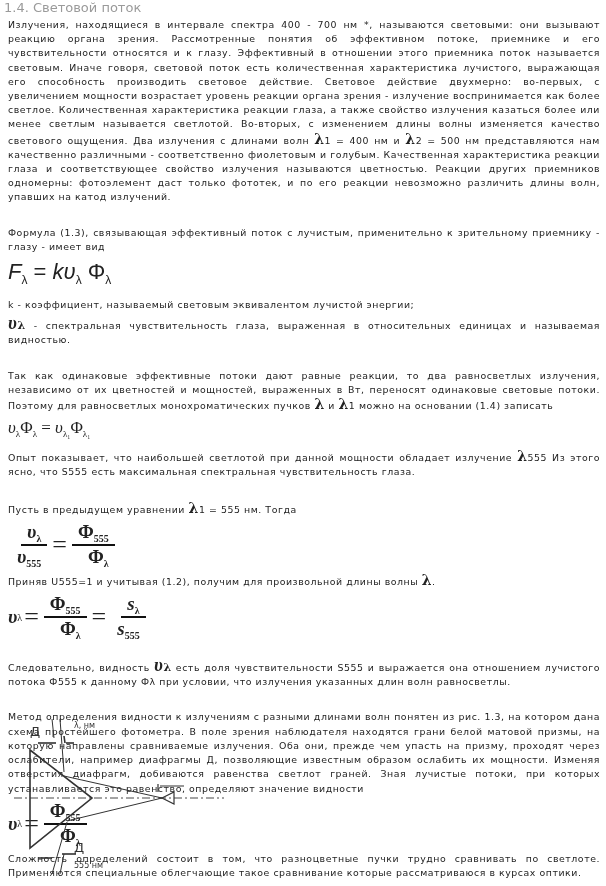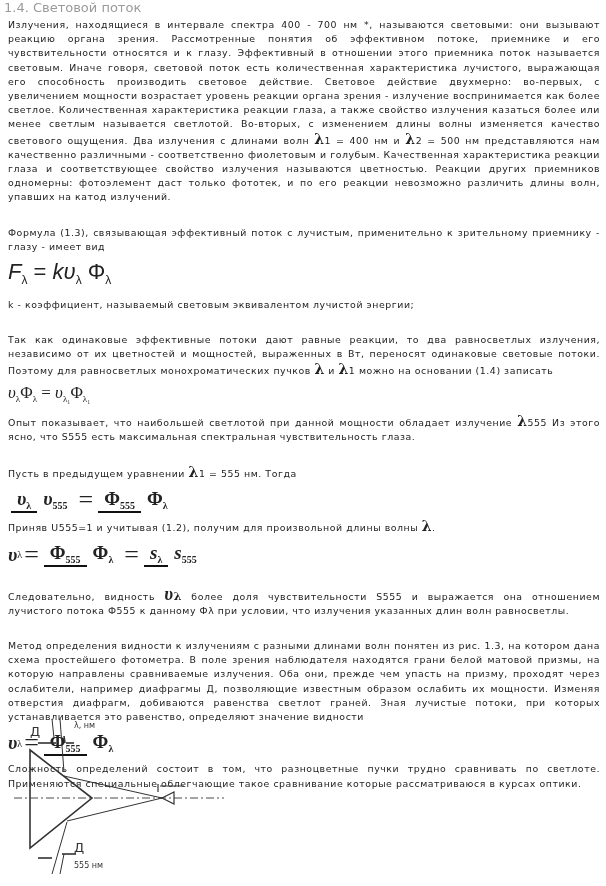--- a/index.html
+++ b/index.html
@@ -10,21 +10,21 @@
   .page { position: absolute; left: 4px; top: 0; width: 600px; }
   .hdr { color: #9a9a9a; font-size: 13px; line-height: 13px; margin: 1px 0 0 0; }
   p { margin: 4px; line-height: 14.2px; text-align: justify; letter-spacing: 0.55px; }
   .gap { height: 13px; }
   .lam { font-family: "DejaVu Serif", serif; font-weight: bold; font-size: 14px; }
   .formula { font-family: Liberation Sans, sans-serif; font-size: 22px; line-height: 28px; margin: 1px 0 0 4px; }
   .formula i { font-style: italic; }
   .formula sub { font-size: 12px; font-style: normal; vertical-align: -5px; }
   .f2 { font-size: 17px; line-height: 22px; margin: 0 0 0 4px; font-family: "Liberation Serif", serif; }
   .f2 sub { font-size: 9px; vertical-align: -4px; }
-  .frac { display: inline-flex; flex-direction: row; align-items: flex-start; vertical-align: middle; margin: 0 3px; }
+  .frac { display: inline-flex; flex-direction: column; align-items: flex-end; vertical-align: middle; margin: 0 3px; }
   .frac .num, .frac .den { padding: 0 6px; font-family: "Liberation Serif", serif; font-weight: bold; }
   .frac .num { border-bottom: 2px solid #111; }
   .ff { font-size: 19px; font-family: "Liberation Serif", serif; margin-left: 4px; display: flex; align-items: center; }
   .ff i { font-style: italic; font-weight: bold; }
   .ff sub { font-size: 10px; vertical-align: -4px; }
   .eq { font-size: 26px; margin: 0 2px; }
   .inline-sym { font-family: "Liberation Serif", serif; font-style: italic; font-size: 18px; font-weight: bold; }
   .figure { position: absolute; left: 4px; top: 706px; width: 236px; height: 178px; }
 </style>
 </head>
@@ -33,20 +33,21 @@
 <div class="page">
   <div class="hdr">1.4. Световой поток</div>
 
   <p><span>Излучения, находящиеся в интервале спектра 400 - 700 нм *, называются световыми: они вызывают реакцию органа зрения. Рассмотренные понятия об эффективном потоке, приемнике и его чувствительности относятся и к глазу. Эффективный в отношении этого приемника поток называется световым. Иначе говоря, световой поток есть количественная характеристика лучистого, выражающая его способность производить световое действие. Световое действие двухмерно: во-первых, с увеличением мощности возрастает уровень реакции органа зрения - излучение воспринимается как более светлое. Количественная характеристика реакции глаза, а также свойство излучения казаться более или менее светлым называется светлотой. Во-вторых, с изменением длины волны изменяется качество светового ощущения. Два излучения с длинами волн </span><span class="lam">λ</span><span>1 = 400 нм и </span><span class="lam">λ</span><span>2 = 500 нм представляются нам качественно различными - соответственно фиолетовым и голубым. Качественная характеристика реакции глаза и соответствующее свойство излучения называются цветностью. Реакции других приемников одномерны: фотоэлемент даст только фототек, и по его реакции невозможно различить длины волн, упавших на катод излучений.</span></p>
 
   <div class="gap"></div>
 
   <p>Формула (1.3), связывающая эффективный поток с лучистым, применительно к зрительному приемнику - глазу - имеет вид</p>
   <div class="formula"><i>F</i><sub>λ</sub> <span>=</span> <i>kυ</i><sub>λ</sub> <span>Φ</span><sub>λ</sub></div>
   <p>k - коэффициент, называемый световым эквивалентом лучистой энергии;</p>
+  <p><span class="inline-sym">υ</span><span class="lam" style="font-size:11px">λ</span><span> - спектральная чувствительность глаза, выраженная в относительных единицах и называемая видностью.</span></p>
 
   <div class="gap"></div>
 
   <p><span>Так как одинаковые эффективные потоки дают равные реакции, то два равносветлых излучения, независимо от их цветностей и мощностей, выраженных в Вт, переносят одинаковые световые потоки. Поэтому для равносветлых монохроматических пучков </span><span class="lam">λ</span><span> и </span><span class="lam">λ</span><span>1 можно на основании (1.4) записать</span></p>
   <div class="f2"><i>υ</i><sub>λ</sub>Φ<sub>λ</sub> = <i>υ</i><sub>λ₁</sub>Φ<sub>λ₁</sub></div>
   <p><span>Опыт показывает, что наибольшей светлотой при данной мощности обладает излучение </span><span class="lam">λ</span><span>555 Из этого ясно, что S555 есть максимальная спектральная чувствительность глаза.</span></p>
 
   <div class="gap"></div>
 
   <p><span>Пусть в предыдущем уравнении </span><span class="lam">λ</span><span>1 = 555 нм. Тогда</span></p>
@@ -72,21 +73,21 @@
       </span>
     <span class="eq">=</span>
     <span class="frac">
         <span class="num"><i>s</i><sub>λ</sub></span>
         <span class="den"><i>s</i><sub>555</sub></span>
       </span>
   </div>
 
   <div class="gap"></div>
 
-  <p><span>Следовательно, видность </span><span class="inline-sym">υ</span><span class="lam" style="font-size:11px">λ</span><span> более доля чувствительности S555 и выражается она отношением лучистого потока Ф555 к данному Фλ при условии, что излучения указанных длин волн равносветлы.</span></p>
+  <p><span>Следовательно, видность </span><span class="inline-sym">υ</span><span class="lam" style="font-size:11px">λ</span><span> есть доля чувствительности S555 и выражается она отношением лучистого потока Ф555 к данному Фλ при условии, что излучения указанных длин волн равносветлы.</span></p>
 
   <div class="gap"></div>
 
   <p>Метод определения видности к излучениям с разными длинами волн понятен из рис. 1.3, на котором дана схема простейшего фотометра. В поле зрения наблюдателя находятся грани белой матовой призмы, на которую направлены сравниваемые излучения. Оба они, прежде чем упасть на призму, проходят через ослабители, например диафрагмы Д, позволяющие известным образом ослабить их мощности. Изменяя отверстия диафрагм, добиваются равенства светлот граней. Зная лучистые потоки, при которых устанавливается это равенство, определяют значение видности</p>
   <div class="ff">
     <i>υ</i>
       <sub>λ</sub>
       <span class="eq">=</span>
     <span class="frac">
         <span class="num">Φ<sub>555</sub></span>

